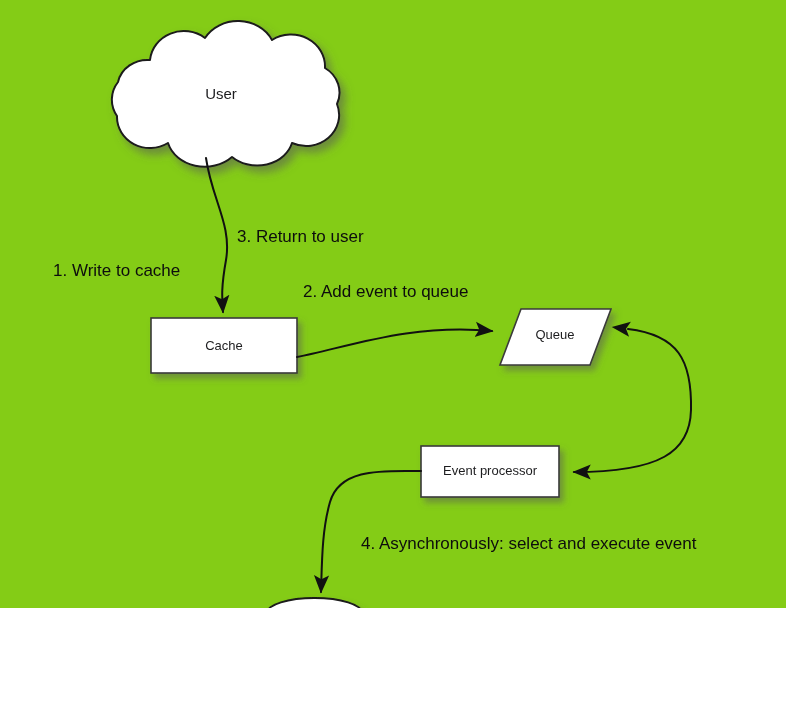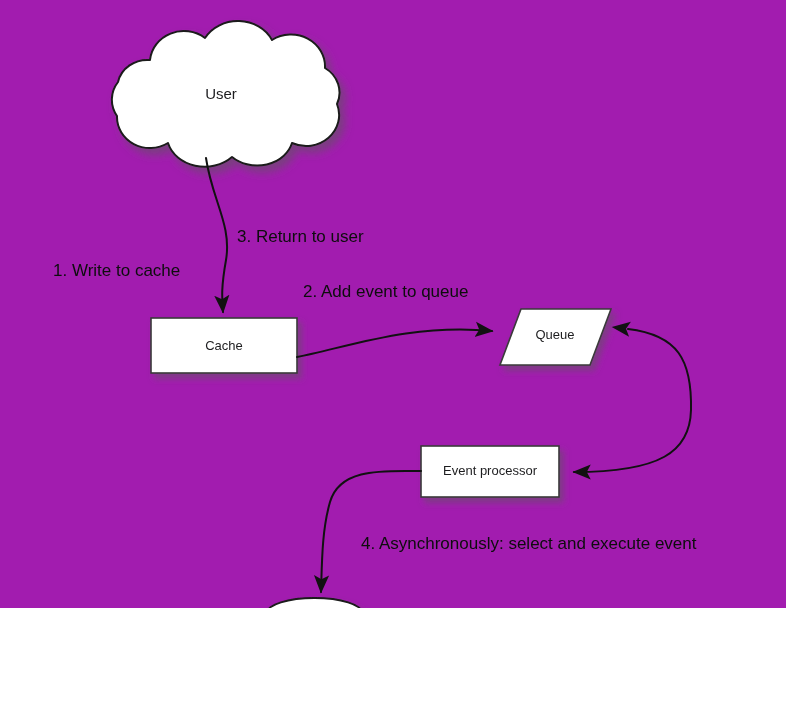--- a/index.html
+++ b/index.html
@@ -8,21 +8,21 @@
     padding: 0;
     background: #ffffff;
   }
   body {
     font-family: "Liberation Sans", "DejaVu Sans", sans-serif;
   }
   #canvas-wrap {
     position: relative;
     width: 786px;
     height: 608px;
-    background: #a21caf;
+    background: #84cc16;
     overflow: hidden;
   }
   svg#diagram {
     position: absolute;
     left: 0;
     top: 0;
     width: 786px;
     height: 728px;
     display: block;
   }

